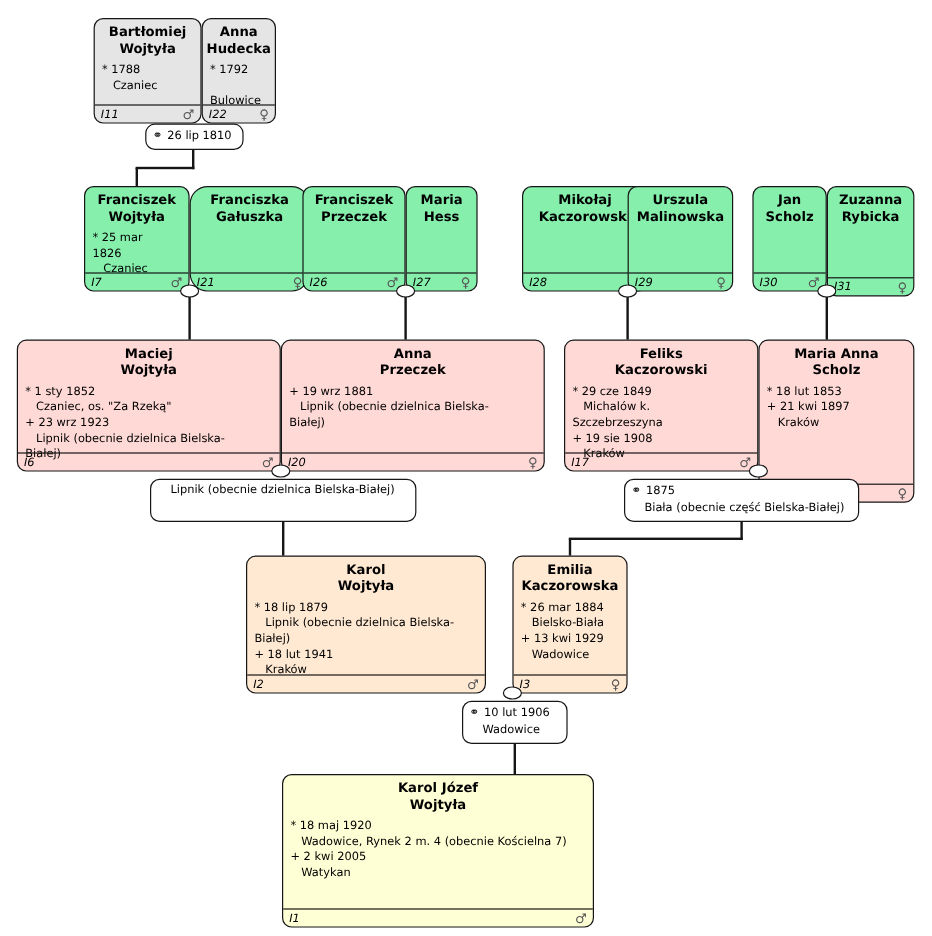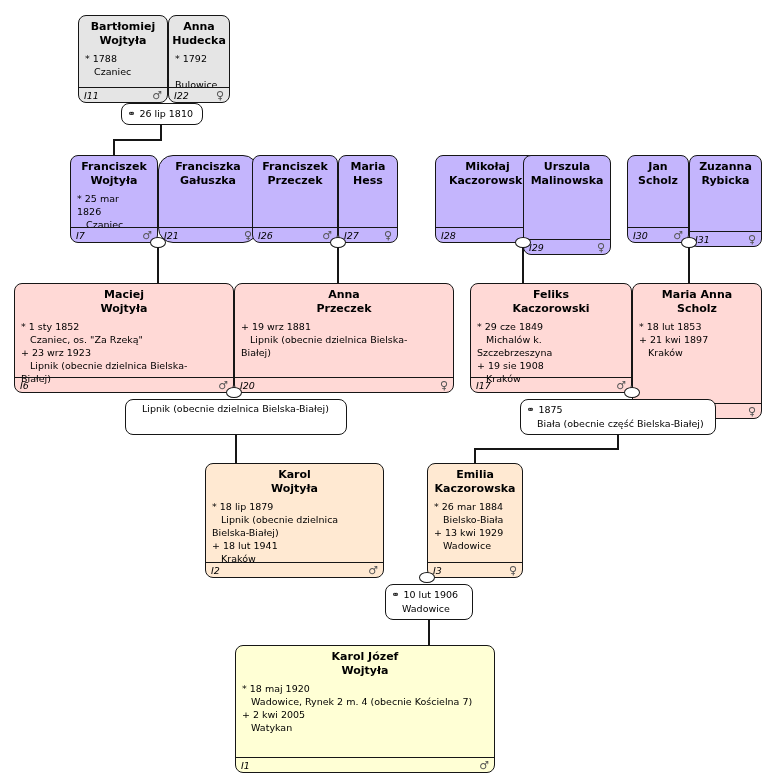--- a/index.html
+++ b/index.html
@@ -21,41 +21,41 @@
 
   .oval { position:absolute; width:16px; height:11px; background:#fff;
           border:1.5px solid #161616; border-radius:50%; z-index:4; }
 
   .marriage { position:absolute; background:#fff; border:1.6px solid #161616;
               border-radius:8px; font-size:9.5px; line-height:1.5; padding:2px 5px; z-index:5; }
   .msym { margin-right:4px; font-size:10px; }
   .mplace { padding-left:11px; }
 
   .gen1 { background:#e5e5e5; }
-  .gen2 { background:#c4b5fd; }
+  .gen2 { background:#86efac; }
   .gen3 { background:#ffd9d6; }
   .gen4 { background:#ffe9d2; }
   .gen5 { background:#ffffd5; }
 
   
   .pos-I11 { left:78px;  top:15px;  width:90px;  height:88px; }
   .pos-I22 { left:168px; top:15px;  width:62px;  height:88px; }
   .pos-I7  { left:70px;  top:155px; width:88px;  height:88px; }
   .pos-I21 { left:158px; top:155px; width:100px;  height:88px;border-radius:15px; }
   .pos-I26 { left:252px; top:155px; width:86px;  height:88px; }
   .pos-I27 { left:338px; top:155px; width:60px;  height:88px; }
   .pos-I28 { left:435px; top:155px; width:105px;  height:88px; }
-  .pos-I29 { left:523px; top:155px; width:88px;  height:100px; }
+  .pos-I29 { left:523px; top:155px; width:88px;  height:88px; }
   .pos-I30 { left:627px; top:155px; width:62px;  height:88px; }
   .pos-I31 { left:689px; top:155px; width:73px;  height:92px; }
   .pos-I6  { left:14px;  top:283px; width:220px; height:110px; }
   .pos-I20 { left:234px; top:283px; width:220px; height:110px; }
   .pos-I17 { left:470px; top:283px; width:162px; height:110px; }
   .pos-I18 { left:632px; top:283px; width:130px; height:136px; }
-  .pos-I2  { left:205px; top:463px; width:179px; height:115px; }
+  .pos-I2  { left:205px; top:463px; width:200px; height:115px; }
   .pos-I3  { left:427px; top:463px; width:96px;  height:115px; }
   .pos-I1  { left:235px; top:645px; width:260px; height:128px; }
 
   .pos-M0 { left:121px; top:103px; width:82px;  height:22px; }
   .pos-M1 { left:125px; top:399px; width:222px; height:36px; }
   .pos-M2 { left:520px; top:399px; width:196px; height:36px; }
   .pos-M3 { left:385px; top:584px; width:88px;  height:36px; }
 </style>
 </head>
 <body>

